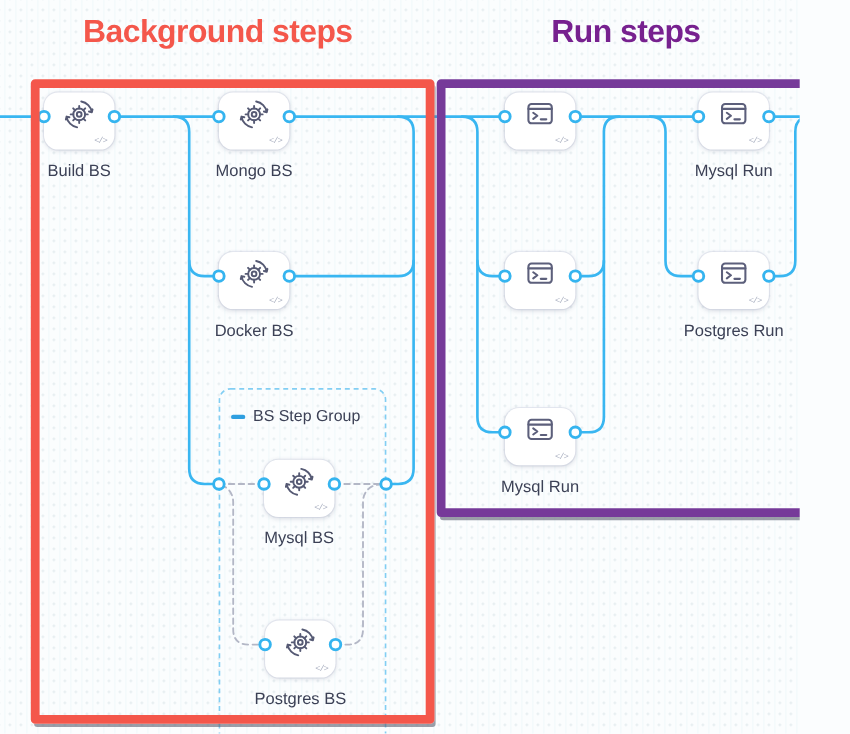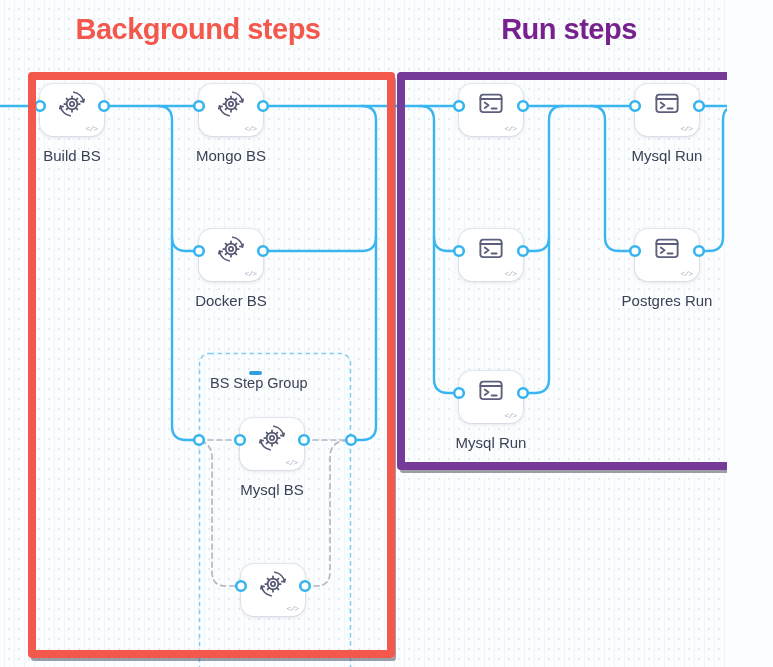--- a/index.html
+++ b/index.html
@@ -34,21 +34,21 @@
   }
   .node-icon{position:absolute;left:17px;top:5px;}
   .code-badge{
     position:absolute;right:7px;bottom:3px;font-size:8px;color:#a9afc0;
     font-family:"Liberation Mono", monospace;letter-spacing:-1px;
   }
   .node-label{
     position:absolute;width:140px;text-align:center;font-size:15px;color:#3c4156;
     white-space:nowrap;
   }
-  .group-label-row{position:absolute;z-index:4;display:flex;align-items:center;flex-direction:column;}
+  .group-label-row{position:absolute;z-index:4;display:flex;align-items:center;}
   .minus-icon{width:13px;height:3.5px;background:#2f9fe0;border-radius:2px;margin-right:7px;}
   .group-label-text{font-size:14.5px;color:#3c4156;}
 </style>
 </head>
 <body>
 
 <div class="canvas">
 
   <div class="title" id="bg-title" style="left: 28px; top: 13px; width: 340px; color: rgb(244, 87, 75);">Background steps</div>
 
@@ -122,20 +122,21 @@
             <circle cx="12" cy="12" r="1.7"></circle>
           <path d="M16.3 12 L18.2 12 M15.04 15.04 L16.38 16.38 M12 16.3 L12 18.2
                    M8.96 15.04 L7.62 16.38 M5.8 12 L7.7 12 M8.96 8.96 L7.62 7.62
                    M12 5.8 L12 7.7 M15.04 8.96 L16.38 7.62"></path>
           <path d="M13.5 2.6 A9.4 9.4 0 0 1 21.2 10.4 M21.2 10.4 l-2.1 -0.5 M21.2 10.4 l0.5 -2.1"></path>
           <path d="M10.5 21.4 A9.4 9.4 0 0 1 2.8 13.6 M2.8 13.6 l2.1 0.5 M2.8 13.6 l-0.5 2.1"></path>
         </g>
         </svg>
         <div class="code-badge">&lt;/&gt;</div>
       </div>
+      <div class="node-label" style="left: 203px; top: 627px;">Postgres BS</div>
       <div class="node-card" style="left: 459px; top: 84px;">
         <svg class="node-icon" width="30" height="30" viewBox="0 0 24 24">
         <g stroke="#5c5f7b" stroke-width="1.5" fill="none" stroke-linecap="round" stroke-linejoin="round">
           <rect x="3.5" y="4.5" width="17" height="14" rx="2.3"></rect>
           <path d="M3.5 8 H 20.5"></path>
           <path d="M7 10.8 L10 13 L7 15.2"></path>
           <path d="M12.5 15.6 H16.5"></path>
         </g>
         </svg>
         <div class="code-badge">&lt;/&gt;</div>

